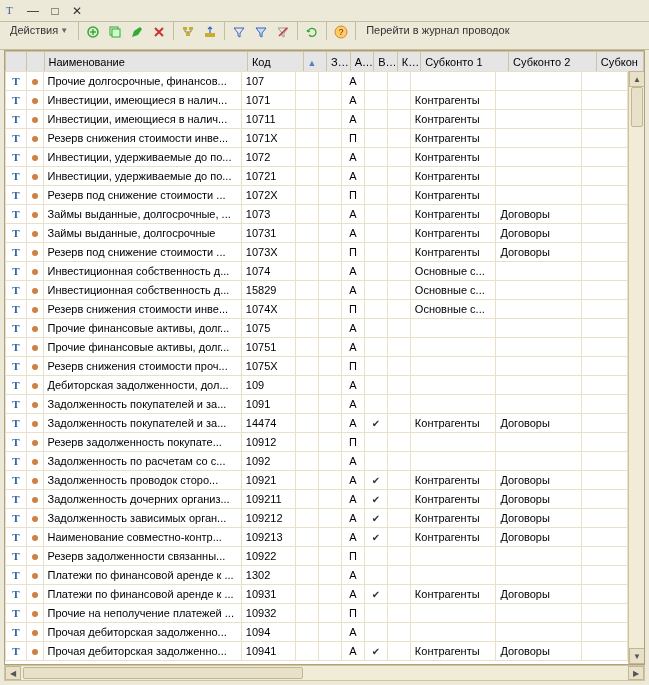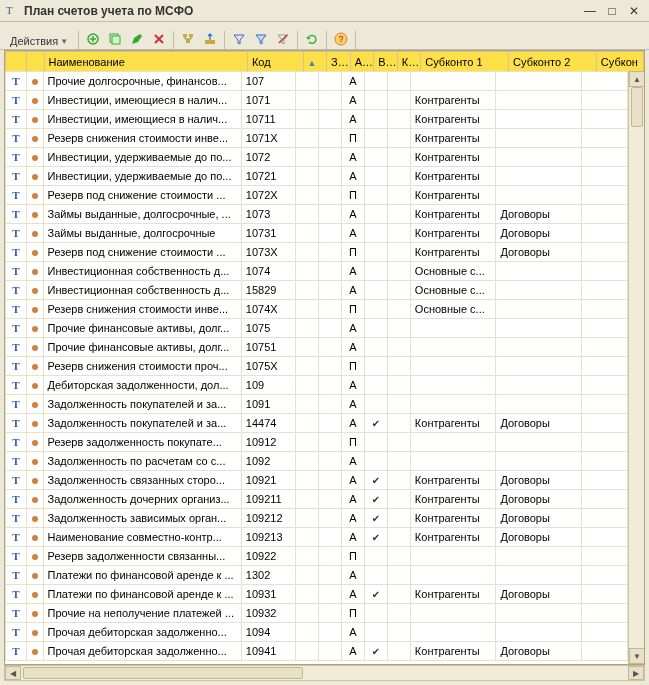--- a/index.html
+++ b/index.html
@@ -37,21 +37,21 @@
   .win-btn {
     width: 18px; height: 16px;
     display: flex; align-items: center; justify-content: center;
     font-size: 12px; color: #333;
     cursor: pointer;
   }
   .toolbar {
     height: 28px;
     background: #ece9d8;
     display: flex;
-    align-items: flex-end;
+    align-items: flex-start;
     padding: 0 4px;
     gap: 2px;
     border-bottom: 1px solid #c0c0a0;
   }
   .tb-action {
     padding: 2px 6px;
     font-size: 11px;
     color: #333;
     display: flex;
     align-items: center;
@@ -89,21 +89,21 @@
     top: 20px; left: 0; right: 16px; bottom: 0;
     overflow-y: auto;
     overflow-x: hidden;
   }
   table {
     border-collapse: collapse;
     width: 100%;
     table-layout: fixed;
   }
   th {
-    background: #fde047;
+    background: #e5e5e5;
     border: 1px solid #d0c4a0;
     height: 20px;
     font-weight: normal;
     font-size: 11px;
     color: #000;
     text-align: left;
     padding: 0 4px;
     white-space: nowrap;
     overflow: hidden;
     text-overflow: ellipsis;
@@ -166,21 +166,20 @@
   .hscroll-btn { width:16px;height:14px;background:#e8e0c8;border:1px solid #c0b890;display:flex;align-items:center;justify-content:center;font-size:8px;color:#555;}
   .hscroll-track { flex:1; position:relative; }
   .hscroll-thumb { position:absolute; left:2px; top:1px; width:280px; height:12px; background:#e8e0c8; border:1px solid #c0b890; border-radius:2px;}
   svg { display: block; }
 </style>
 </head>
 <body>
 
 <div class="titlebar">
   <span class="titlebar-icon">T</span>
-  <span class="titlebar-title">План счетов учета по МСФО</span>
   <div class="win-controls">
     <div class="win-btn">—</div>
     <div class="win-btn">□</div>
     <div class="win-btn">✕</div>
   </div>
 </div>
 
 <div class="toolbar">
   <div class="tb-action">
     <span>Действия</span>
@@ -248,20 +247,21 @@
       </svg>
     </div>
   <div class="tb-sep"></div>
   <div class="tb-btn">
       <svg width="14" height="14">
         <circle cx="7" cy="7" r="6" fill="#fc6" stroke="#c83"></circle>
         <text x="7" y="10" font-size="9" text-anchor="middle" fill="#730">?</text>
       </svg>
     </div>
   <div class="tb-sep"></div>
+  <div class="tb-link">Перейти в журнал проводок</div>
 </div>
 
 <div class="table-wrap">
   <div class="grid">
     <table>
       <colgroup>
         <col class="col-icon">
           <col class="col-marker">
           <col class="col-name">
           <col class="col-code">
@@ -598,21 +598,21 @@
               <td class="col-a">А</td>
               <td class="col-v"></td>
               <td></td>
               <td></td>
               <td></td>
               <td></td>
             </tr>
             <tr>
               <td class="col-icon"><span class="row-icon">T</span></td>
               <td class="col-marker"><span class="marker-dot"></span></td>
-              <td>Задолженность связанных сторо...</td>
+              <td>Задолженность проводок сторо...</td>
               <td>10921</td>
               <td></td>
               <td></td>
               <td class="col-a">А</td>
               <td class="col-v"><span class="check">✔</span></td>
               <td></td>
               <td>Контрагенты</td>
               <td>Договоры</td>
               <td></td>
             </tr>

